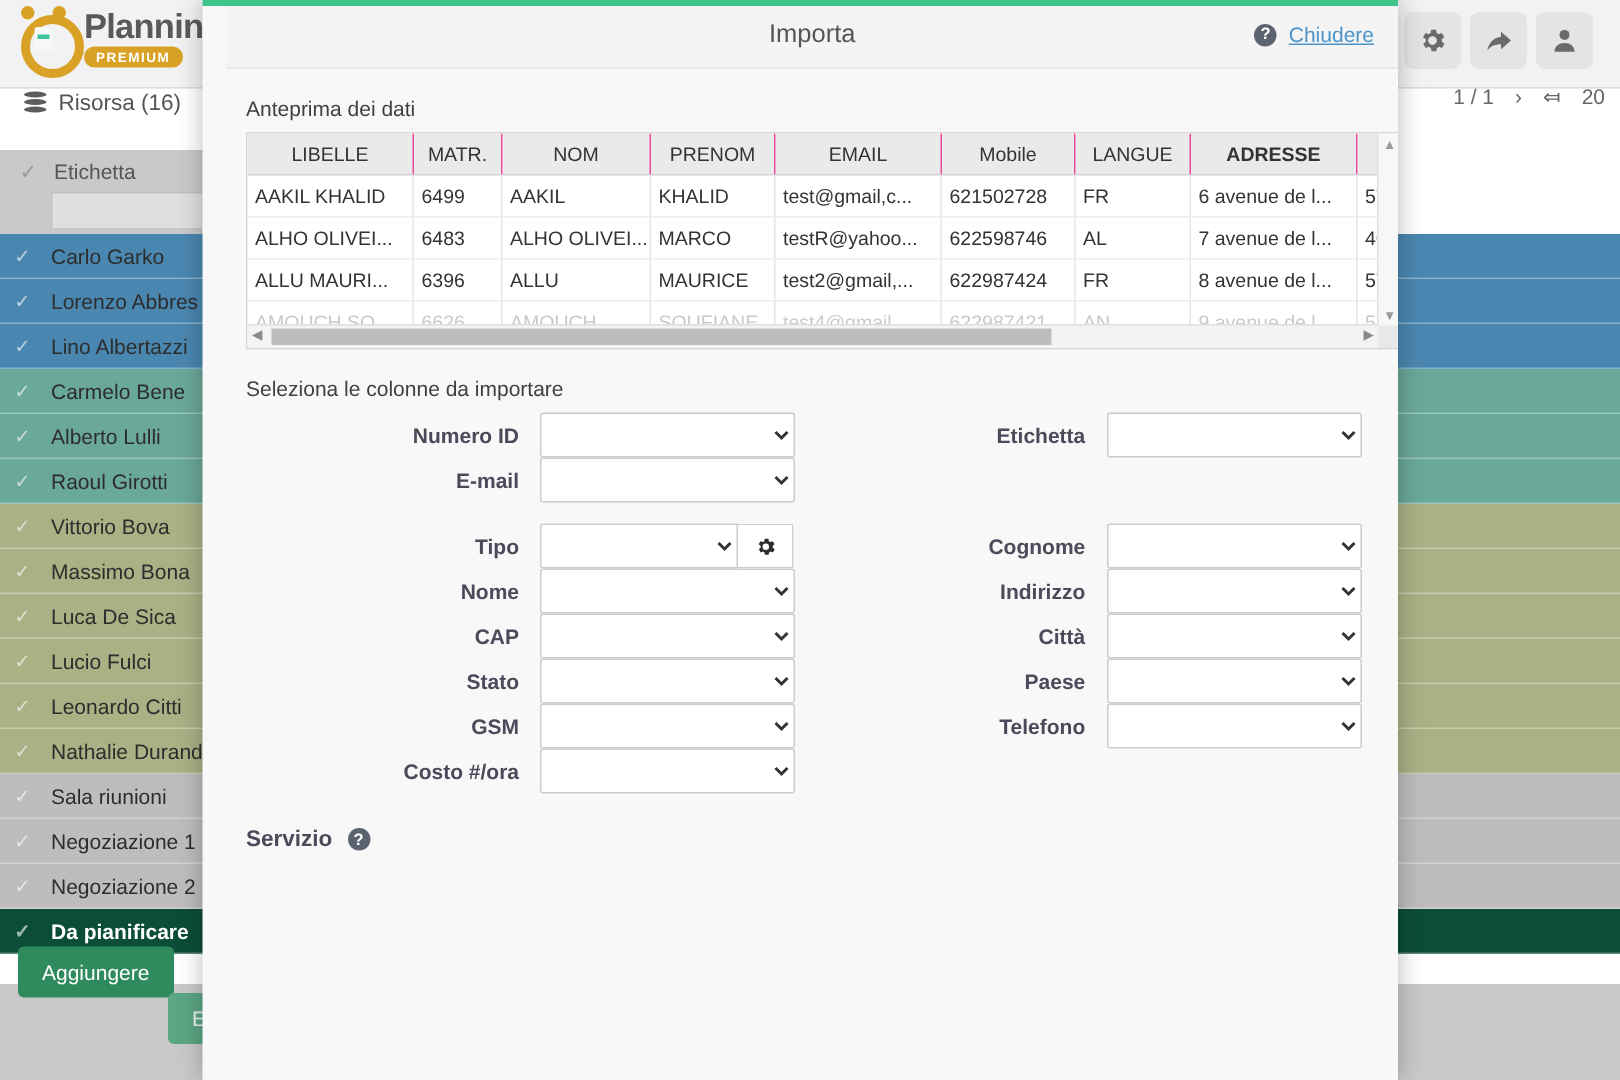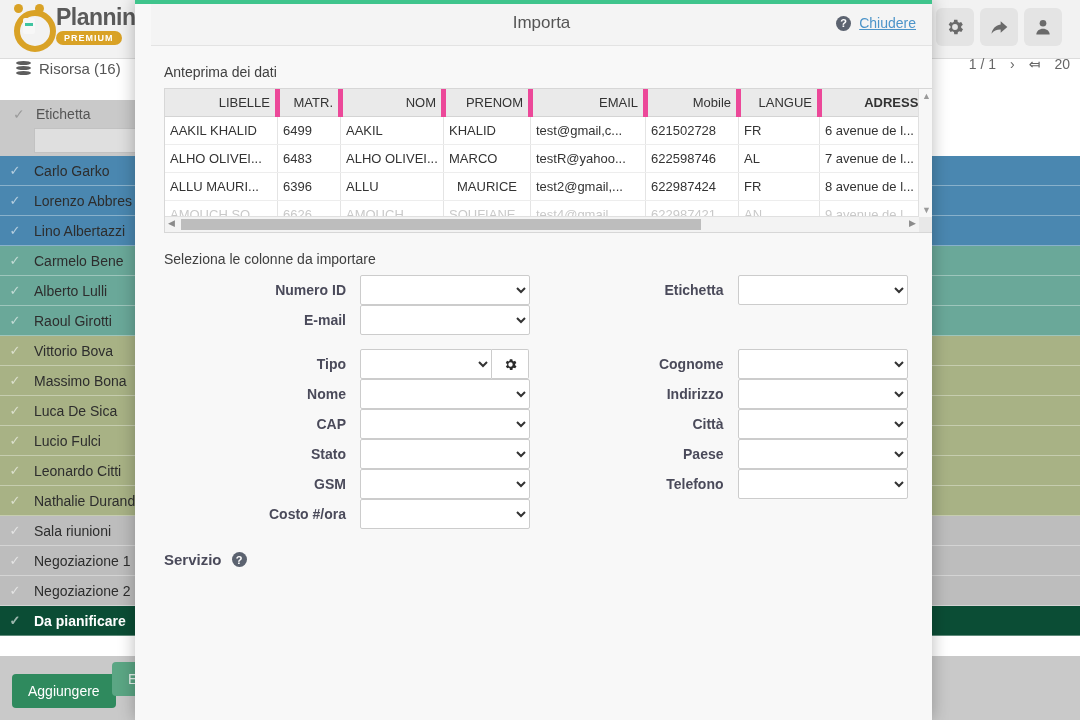--- a/index.html
+++ b/index.html
@@ -106,21 +106,21 @@
     font-size: 14px; color: #2d2d2d; box-sizing: border-box;
   }
   .res-row .chk { width: 30px; text-align: center; color: rgba(255,255,255,0.6); font-size: 13px; }
   .res-row .nm { padding-left: 4px; }
   .res-row.dark { background: #0b4d35 !important; color: #fff; font-weight: 600; }
   .res-actions {
     position: absolute; left: 0; top: 656px; width: 1080px; height: 64px;
     background: #c9c9c9;
   }
   .btn-green {
-    position: absolute; left: 12px; top: 674px;
+    position: absolute; left: 12px; top: 631px;
     background: #2f8a5e; color: #fff; border: none; border-radius: 4px;
     padding: 9px 16px; font-size: 14px; font-family: inherit;
   }
   .btn-green-2 {
     position: absolute; left: 112px; top: 662px;
     background: #5ba684; color: #e9f3ee; border: none; border-radius: 4px;
     padding: 9px 16px; font-size: 14px; font-family: inherit;
   }
 
   
@@ -154,22 +154,22 @@
   }
 
   
   .tbl-wrap {
     position: relative; margin: 0 13px; width: 771px; height: 145px;
     border: 1px solid #d7d7d7; background: #fff; box-sizing: border-box;
   }
   .tbl-scroll { position: absolute; inset: 0 15px 15px 0; overflow: hidden; }
   table.prev { border-collapse: collapse; table-layout: fixed; width: 780px; }
   table.prev th {
-    background: #eaeaea; border-right: 5px solid #ec4899; border-bottom: 1px solid #d4d4d4;
-    font-size: 13px; color: #333; font-weight: normal; text-align: right;
+    background: #eaeaea; border-right: 1px solid #ec4899; border-bottom: 1px solid #d4d4d4;
+    font-size: 13px; color: #333; font-weight: normal; text-align: center;
     padding: 5px 5px; height: 17px; white-space: nowrap; overflow: hidden;
   }
   table.prev td {
     border-right: 1px solid #e4e4e4; border-bottom: 1px solid #ededed;
     font-size: 13px; color: #333; padding: 5px 5px; height: 17px;
     white-space: nowrap; overflow: hidden; text-overflow: clip;
   }
   table.prev tr.faded td { color: #c9c9c9; border-bottom-color: #f2f2f2; }
 
   .vscroll {
@@ -414,21 +414,21 @@
                 <td style="width: 100px;">testR@yahoo...</td>
                 <td style="width: 78px;">622598746</td>
                 <td style="width: 66px;">AL</td>
                 <td style="width: 100px;">7 avenue de l...</td>
                 <td style="width: 40px;">4640</td>
               </tr>
               <tr>
                 <td style="width: 100px;">ALLU MAURI...</td>
                 <td style="width: 48px;">6396</td>
                 <td style="width: 88px;">ALLU</td>
-                <td style="width: 72px; text-align: center;">MAURICE</td>
+                <td style="width: 72px;">MAURICE</td>
                 <td style="width: 100px;">test2@gmail,...</td>
                 <td style="width: 78px;">622987424</td>
                 <td style="width: 66px;">FR</td>
                 <td style="width: 100px;">8 avenue de l...</td>
                 <td style="width: 40px;">57925</td>
               </tr>
               <tr class="faded">
                 <td style="width: 100px;">AMOUCH SO...</td>
                 <td style="width: 48px;">6626</td>
                 <td style="width: 88px;">AMOUCH</td>

